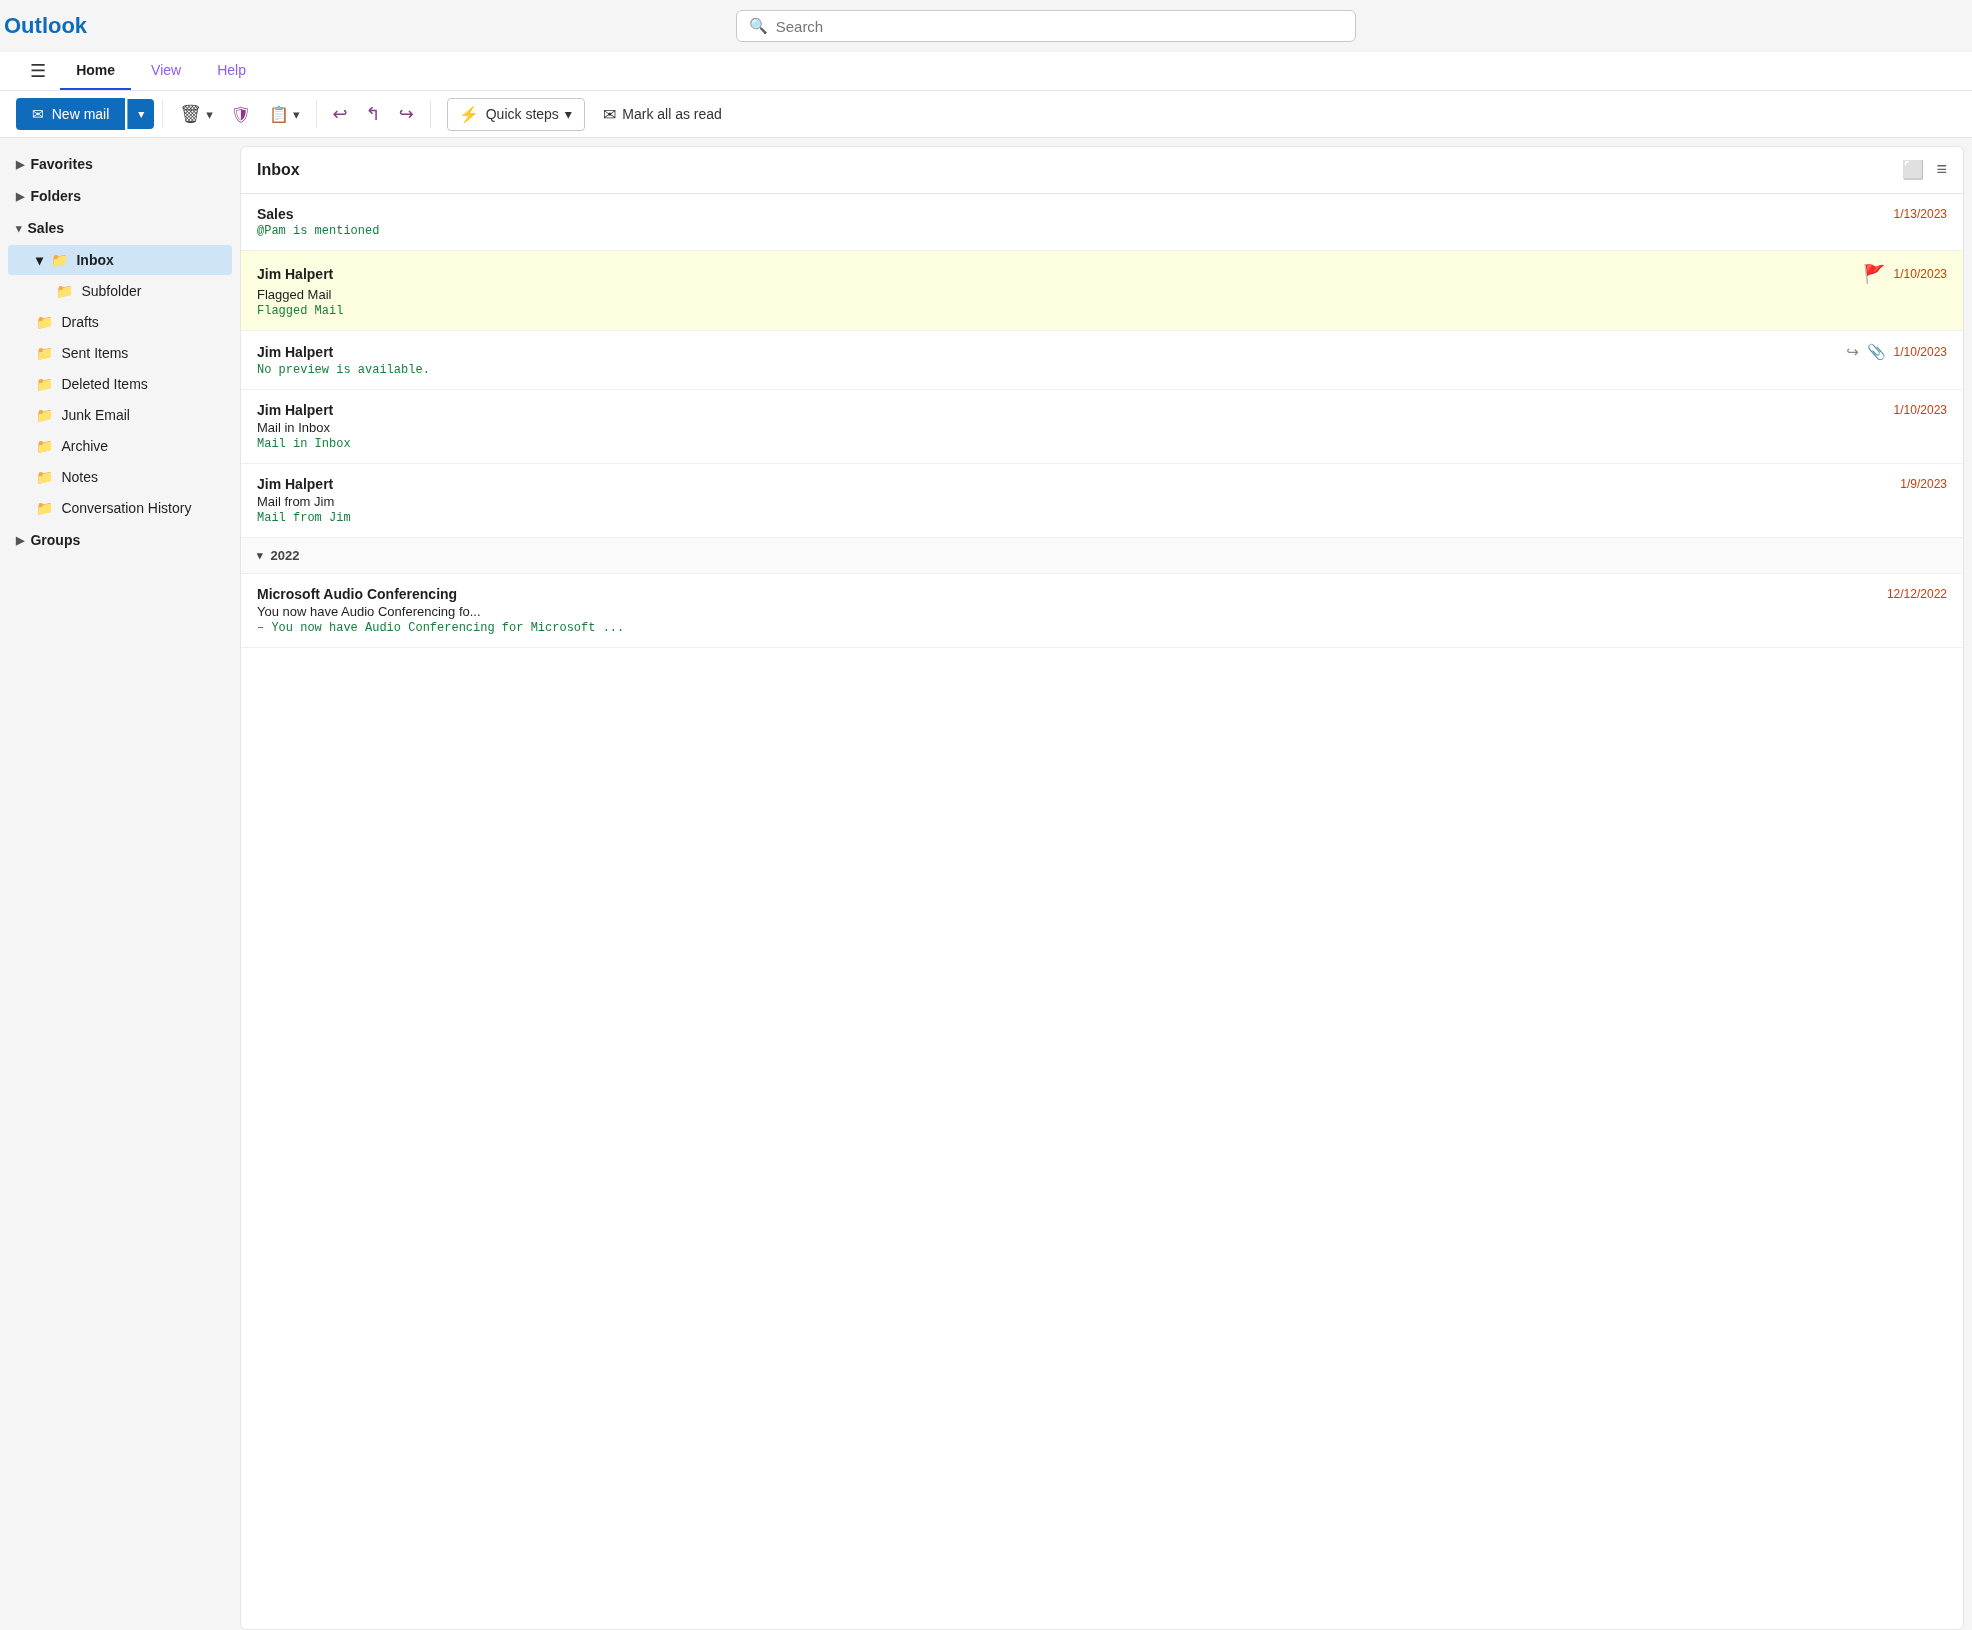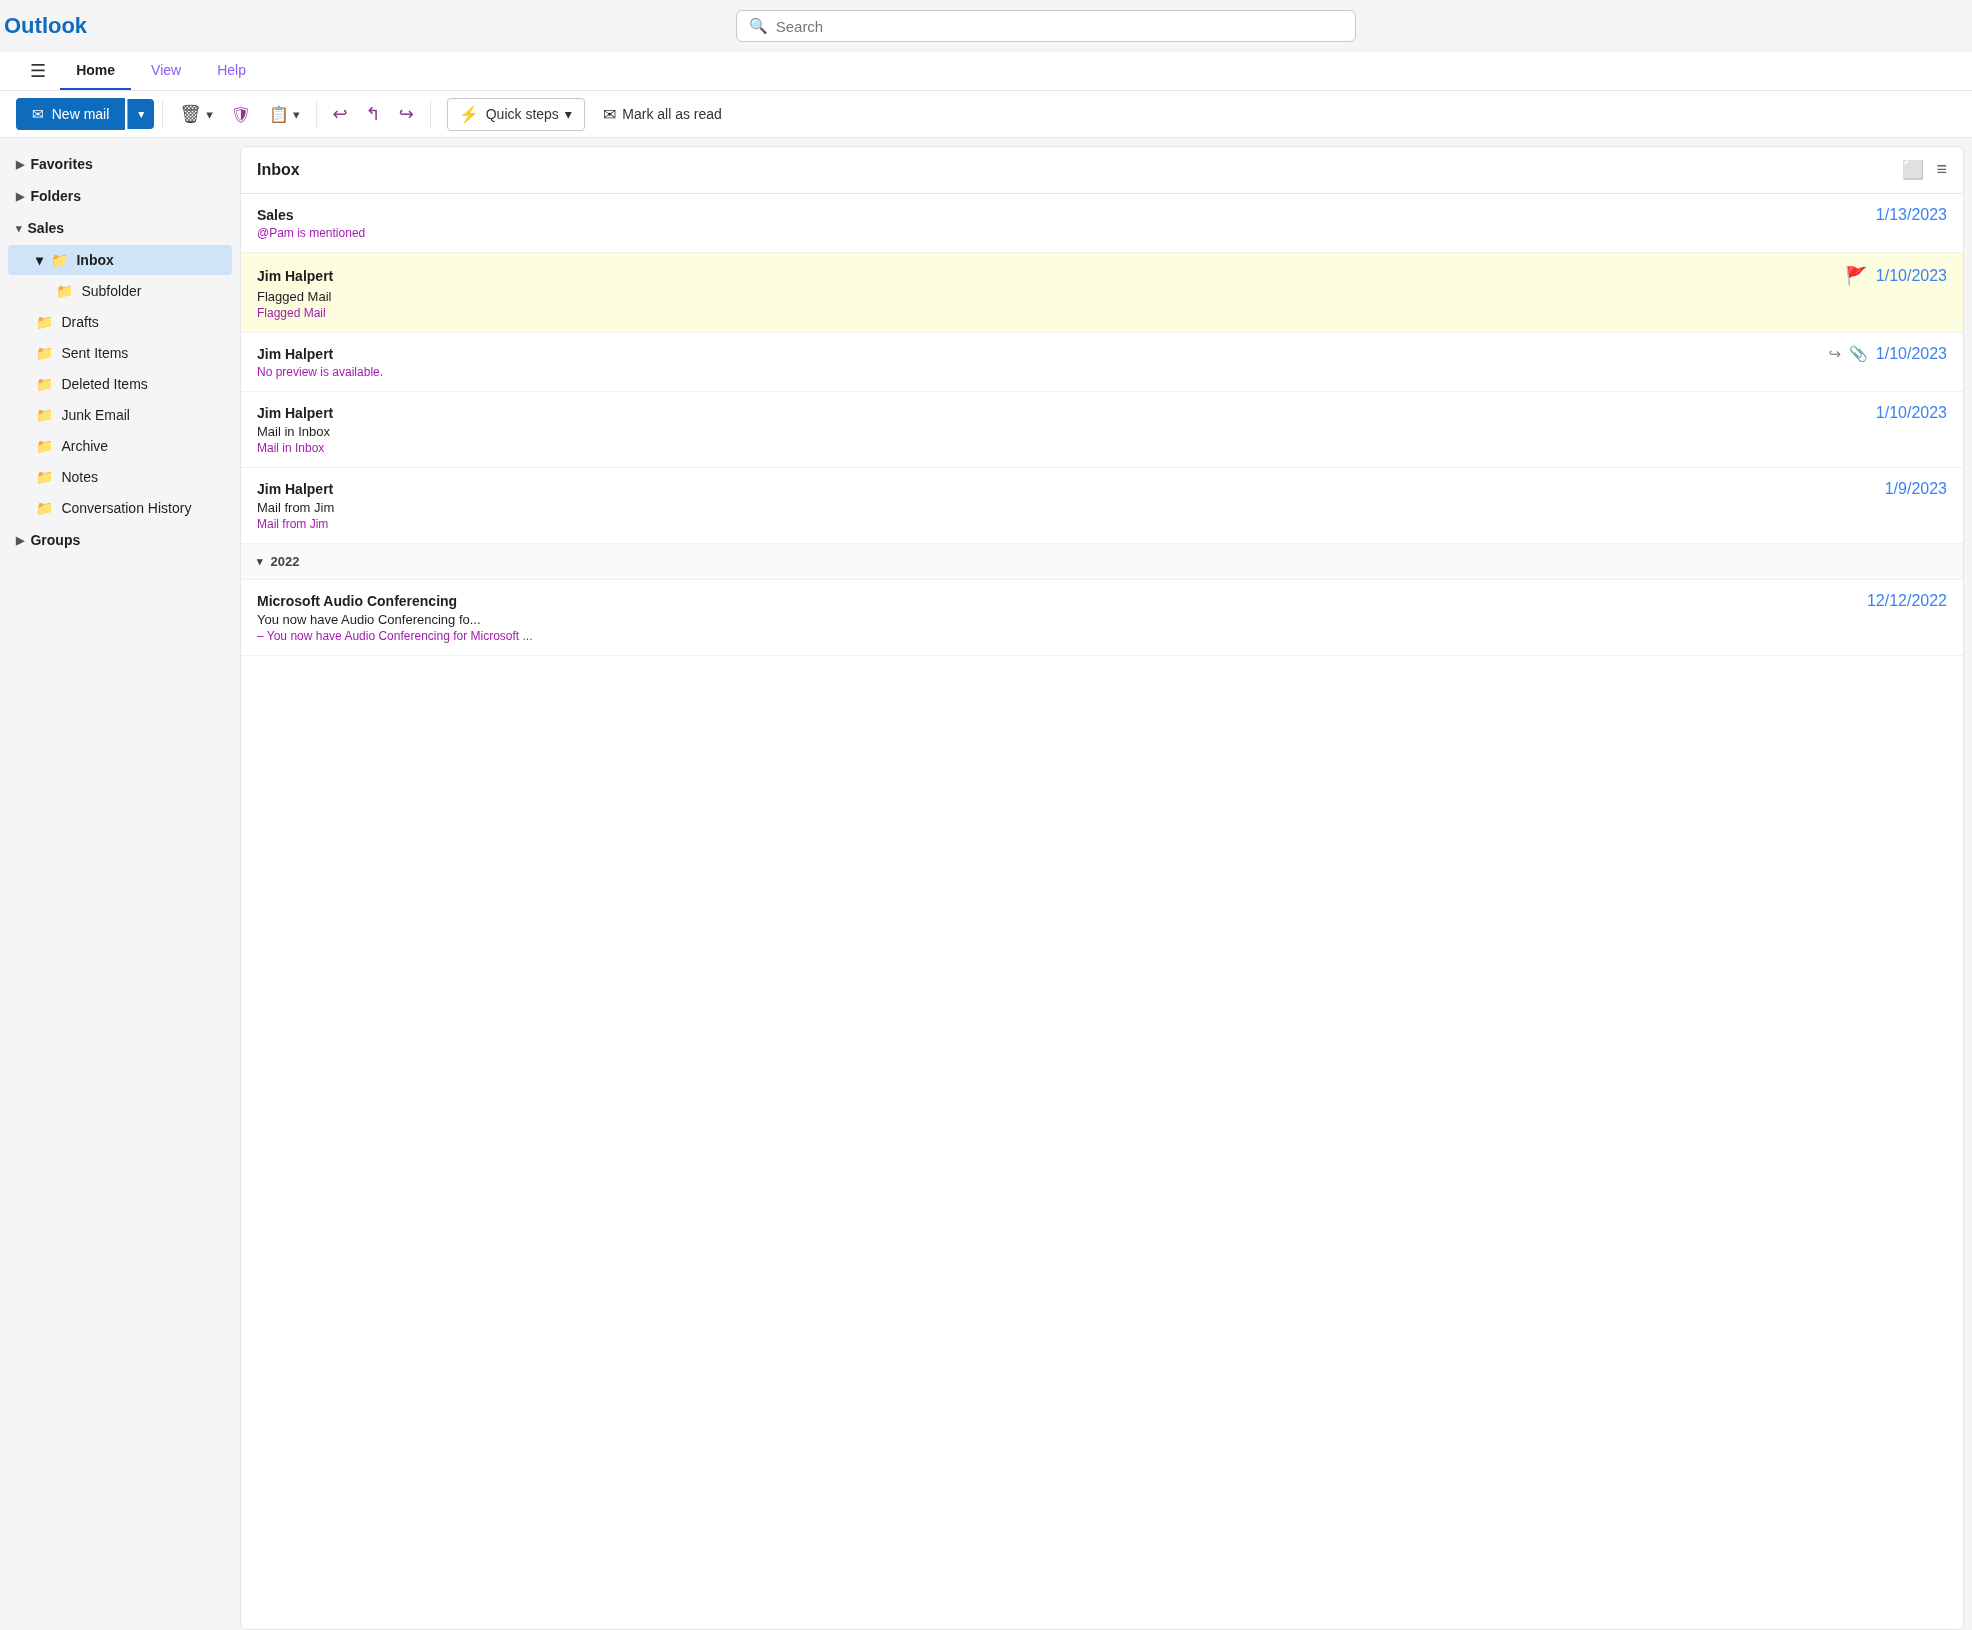--- a/index.html
+++ b/index.html
@@ -241,23 +241,23 @@
       cursor: pointer;
     }
     .email-item.flagged { background: #fdfde0; }
     .email-row-top {
       display: flex;
       justify-content: space-between;
       align-items: center;
       margin-bottom: 2px;
     }
     .email-sender { font-weight: 600; font-size: 14px; }
-    .email-date { font-size: 16px; color: #3b82f6; }
+    .email-date { font-size: 12px; color: #c2410c; }
     .email-subject { font-size: 13px; font-weight: 500; margin-bottom: 2px; }
-    .email-preview { font-size: 12px; color: #a21caf; }
+    .email-preview { font-size: 12px; color: #15803d; font-family: Liberation Mono, monospace; }
     .email-icons { display: flex; gap: 8px; align-items: center; }
     .email-flag { color: #c4262e; font-size: 18px; }
     .email-forward-icon { color: #888; font-size: 15px; }
     .email-attachment-icon { color: #888; font-size: 15px; }
 
     .section-divider {
       display: flex;
       align-items: center;
       gap: 8px;
       padding: 10px 16px;

